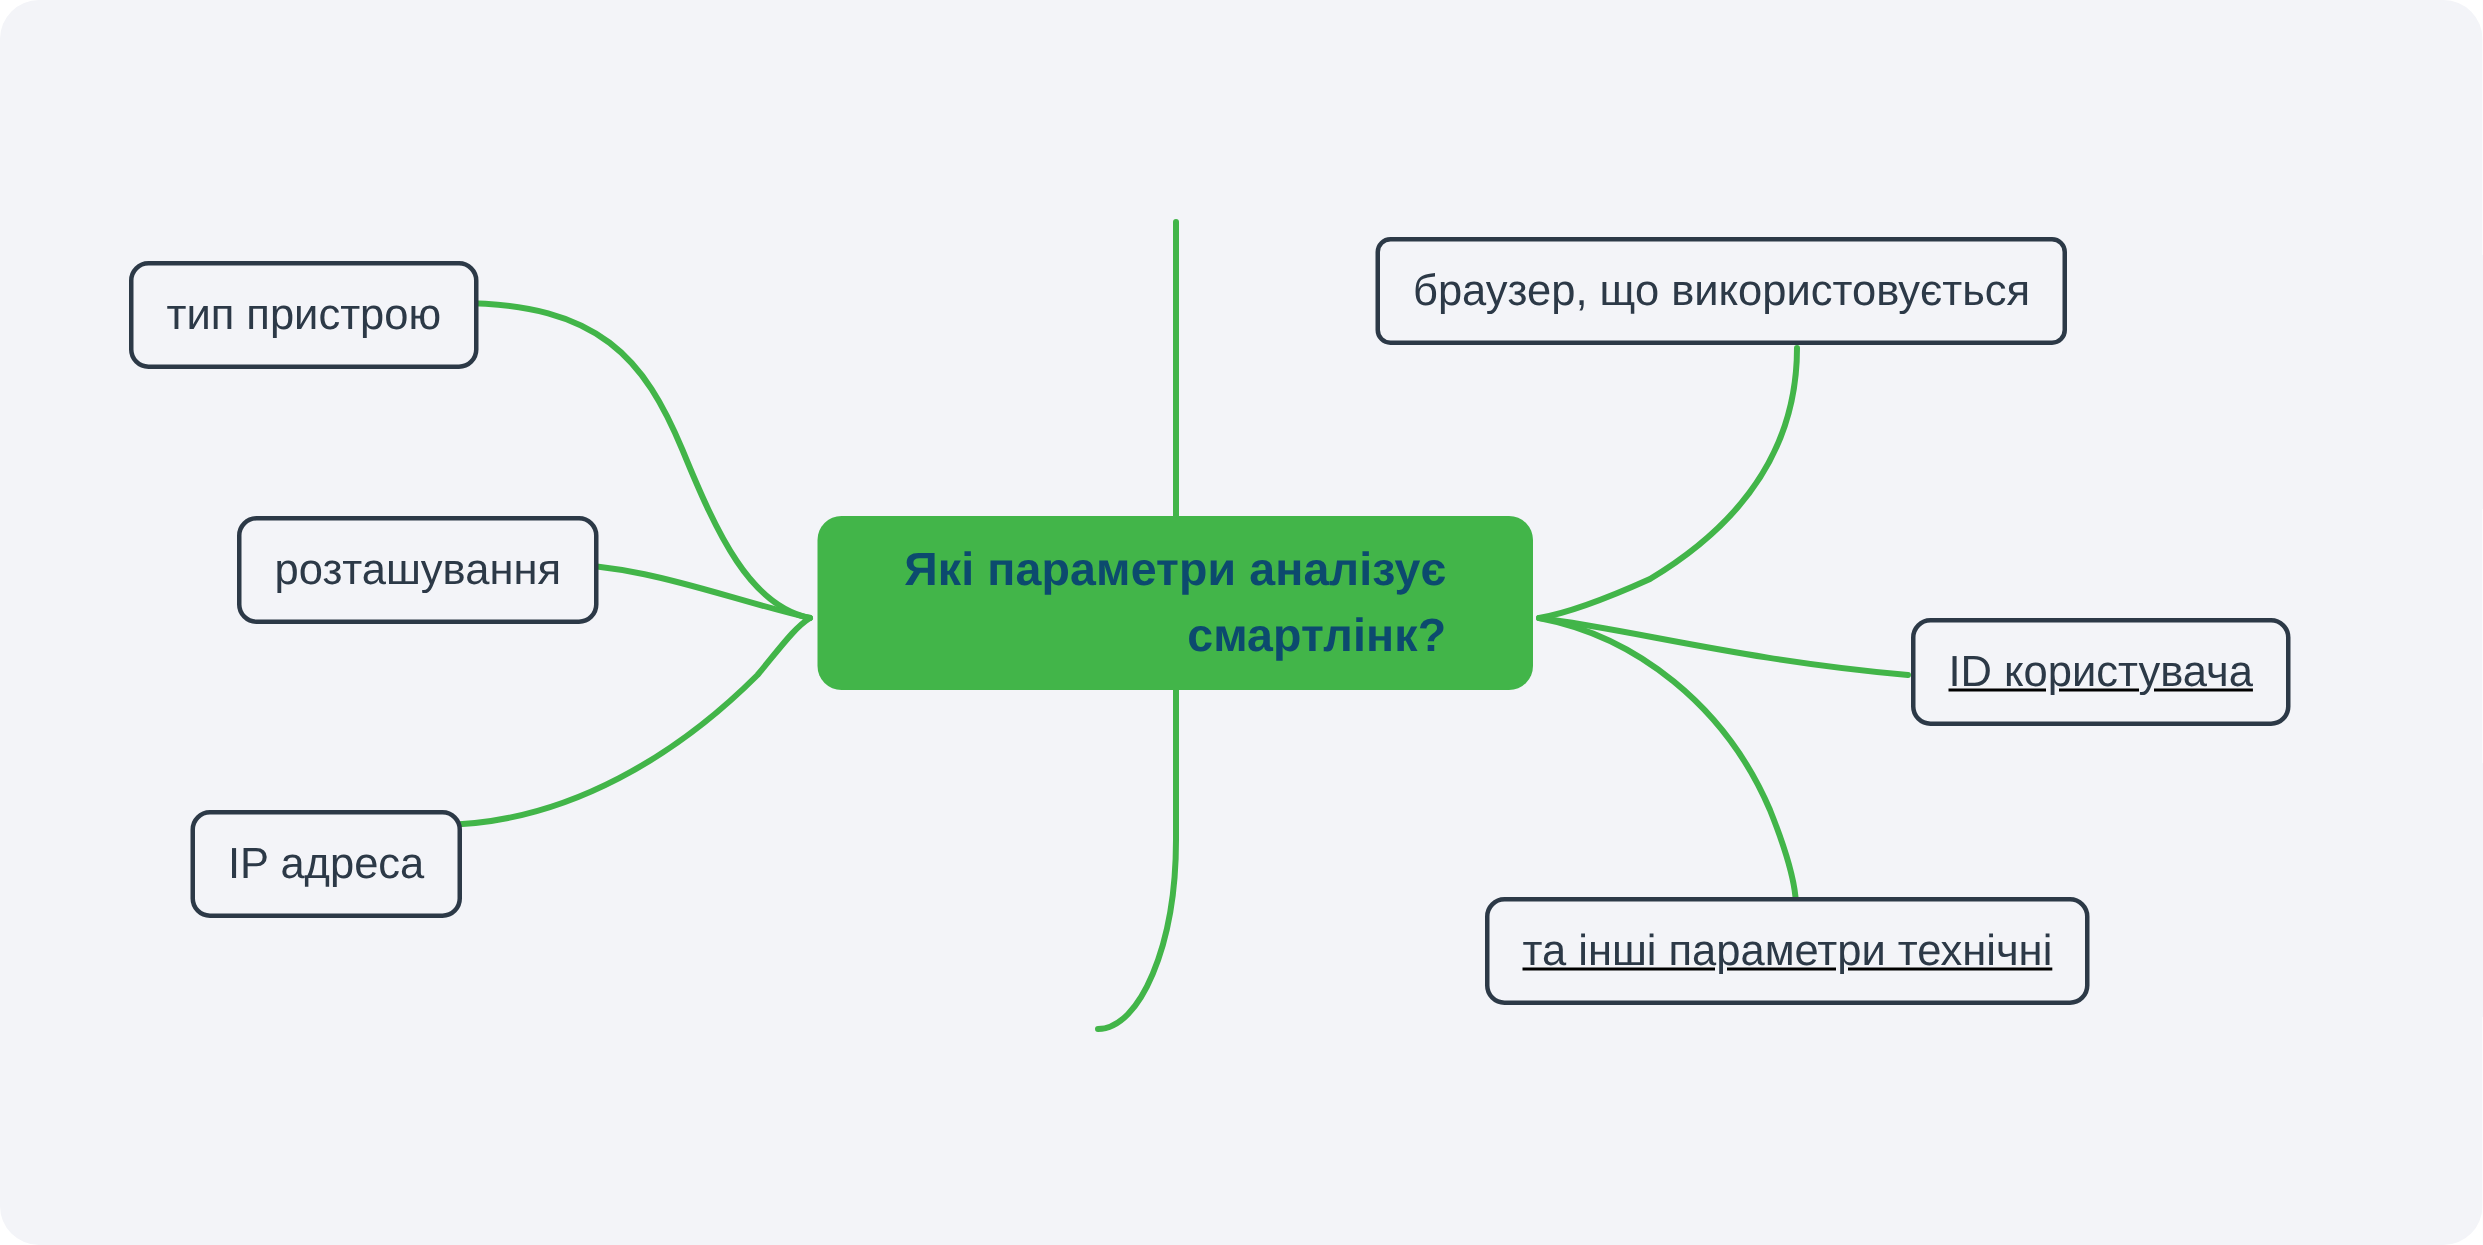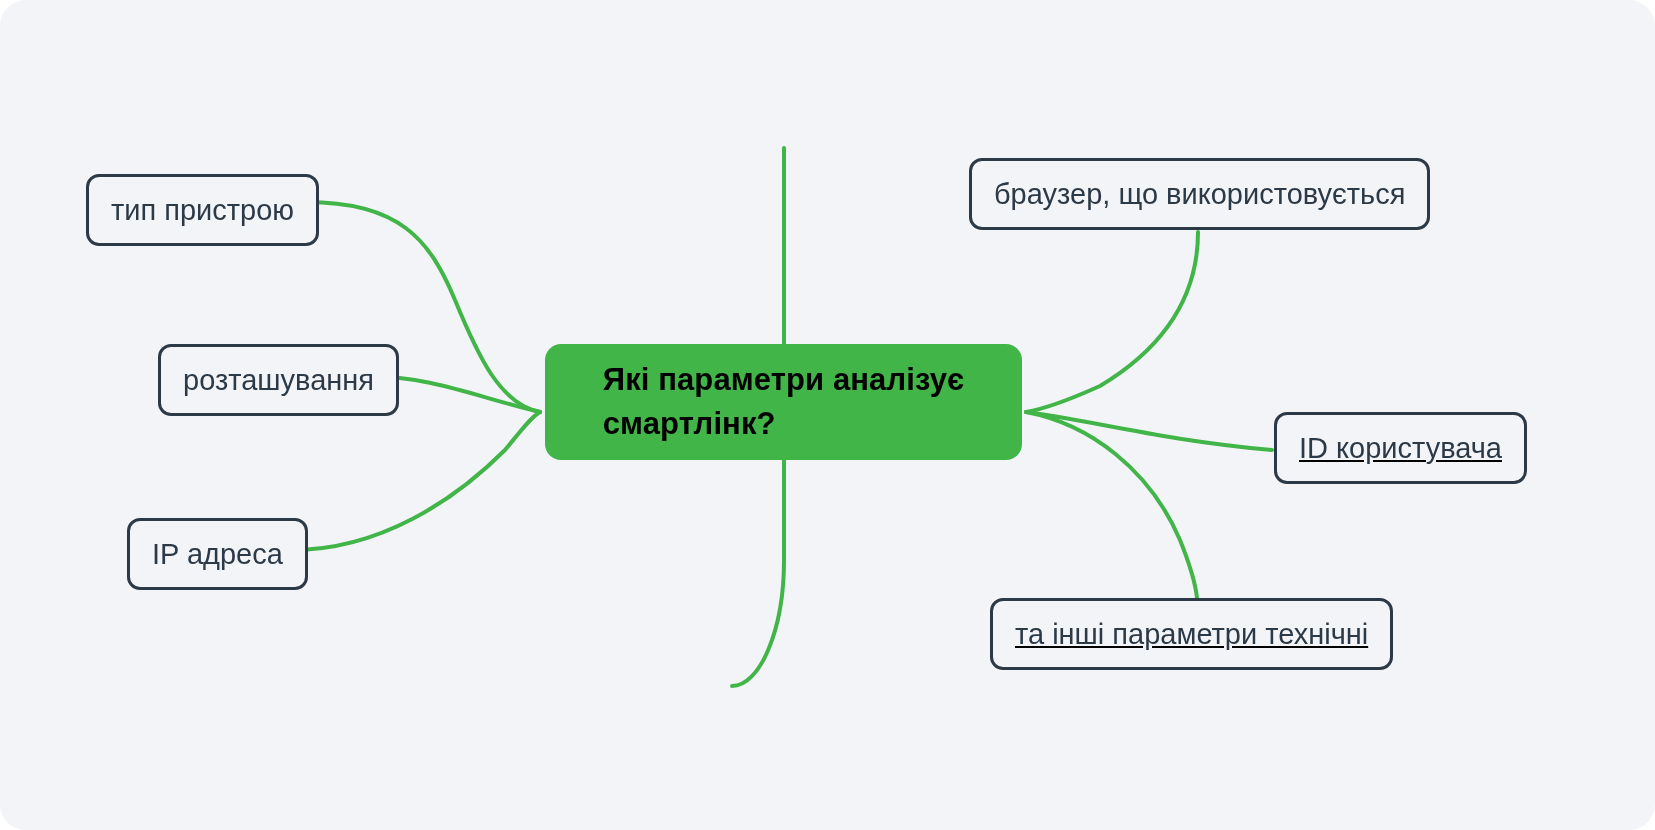--- a/index.html
+++ b/index.html
@@ -41,25 +41,25 @@
     height: 116px;
     background: #42b549;
     border-radius: 16px;
     display: flex;
     align-items: center;
     justify-content: center;
     box-sizing: border-box;
     padding: 0 26px;
   }
   .central-node .central-text {
-    color: #000000;
+    color: #0c4a6e;
     font-size: 31px;
     font-weight: bold;
     line-height: 1.42;
-    text-align: left;
+    text-align: right;
     letter-spacing: 0.1px;
   }
 
   
   .leaf {
     position: absolute;
     background: #f3f4f8;
     border: 3px solid #2c3947;
     border-radius: 13px;
     box-sizing: border-box;
@@ -72,25 +72,25 @@
   .leaf .leaf-text {
     color: #2c3947;
     font-size: 29px;
     font-weight: normal;
     white-space: nowrap;
     line-height: 1;
   }
 
   
   .n-language  { left: 639px;  top: 74px;  }
-  .n-browser   { left: 969px;  top: 158px; }
+  .n-browser   { left: 917px;  top: 158px; border-radius: 10px; }
   .n-device    { left: 75px;   top: 174px; margin-left: 11px; }
   .n-location  { left: 142px;  top: 344px; margin-left: 16px; }
   .n-userid    { left: 1274px; top: 412px; text-decoration: underline; }
-  .n-ip        { left: 127px;  top: 518px; }
+  .n-ip        { left: 127px;  top: 540px; }
   .n-other     { left: 990px;  top: 598px; text-decoration: underline; }
   .n-screen    { left: 412px;  top: 650px; }
 </style>
 </head>
 <body>
 
 <div class="canvas">
 
   <svg class="edges" viewBox="0 0 1655 830" xmlns="http://www.w3.org/2000/svg">
 

